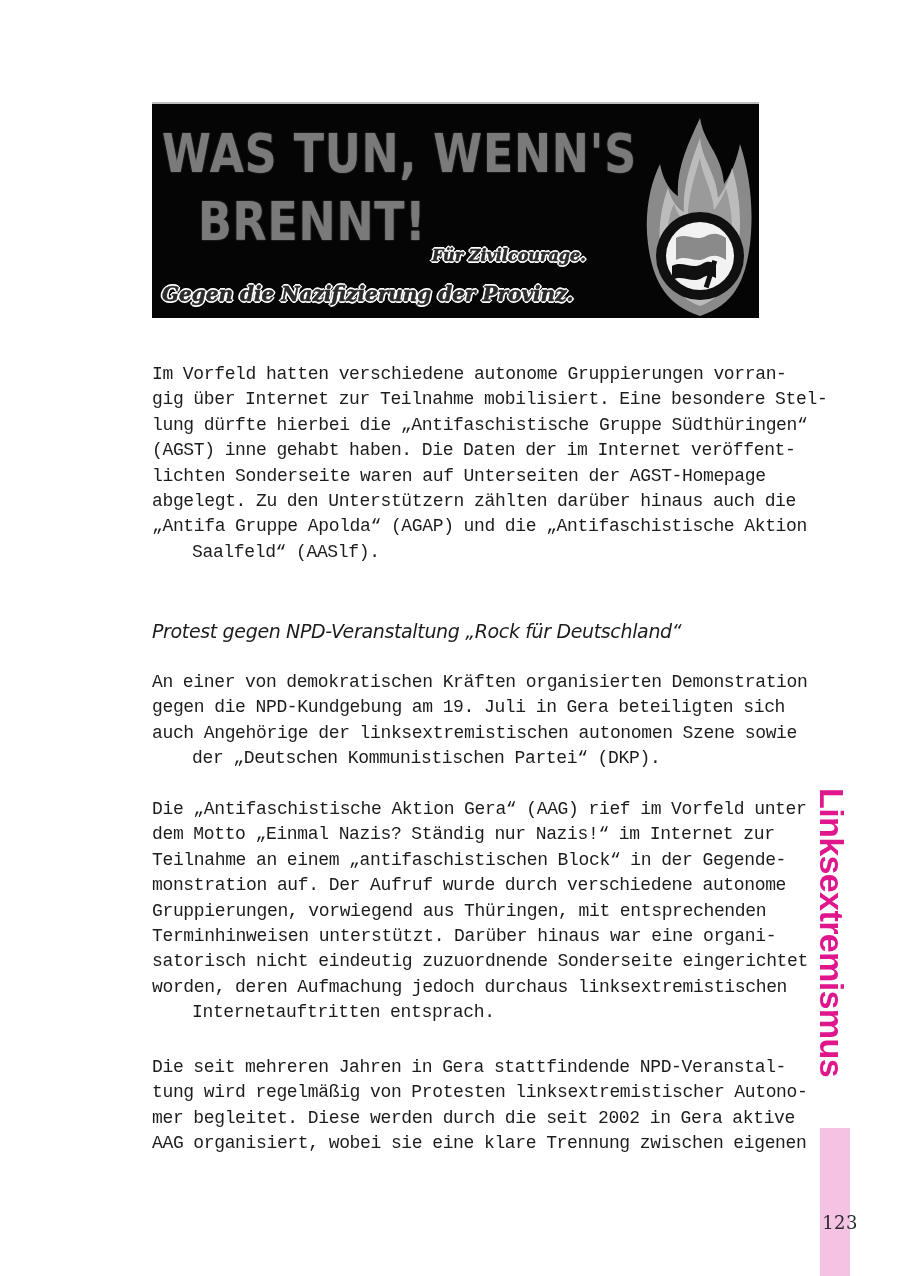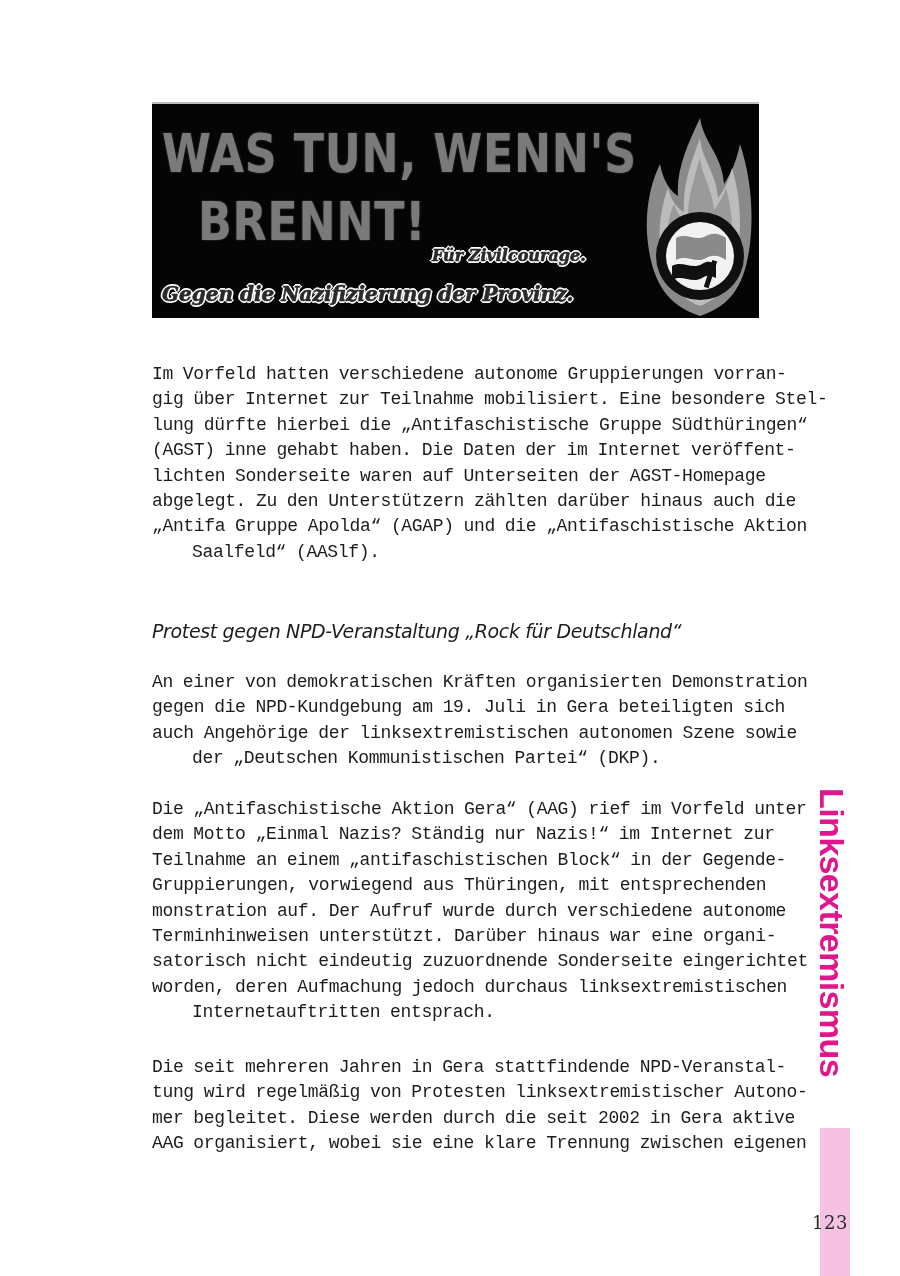--- a/index.html
+++ b/index.html
@@ -142,21 +142,21 @@
     .side-bar {
       position: absolute;
       left: 820px; top: 1128px;
       width: 30px; height: 148px;
       background: #f5c2e4;
     }
     .page-number {
       position: absolute;
       left: 812px; top: 1212px;
       width: 46px;
-      text-align: left;
+      text-align: right;
       font-family: "DejaVu Serif", serif;
       font-size: 18px;
       line-height: 22px;
       color: #2a2a2a;
       letter-spacing: 0.5px;
     }
   </style>
 </head>
 <body>
 
@@ -200,22 +200,22 @@
     <span class="line">An einer von demokratischen Kräften organisierten Demonstration</span>
     <span class="line">gegen die NPD-Kundgebung am 19. Juli in Gera beteiligten sich</span>
     <span class="line">auch Angehörige der linksextremistischen autonomen Szene sowie</span>
     <span class="line last">der „Deutschen Kommunistischen Partei“ (DKP).</span>
   </div>
 
   <div class="text p3">
     <span class="line">Die „Antifaschistische Aktion Gera“ (AAG) rief im Vorfeld unter</span>
     <span class="line">dem Motto „Einmal Nazis? Ständig nur Nazis!“ im Internet zur</span>
     <span class="line">Teilnahme an einem „antifaschistischen Block“ in der Gegende-</span>
+    <span class="line">monstration auf. Der Aufruf wurde durch verschiedene autonome</span>
     <span class="line">Gruppierungen, vorwiegend aus Thüringen, mit entsprechenden</span>
-    <span class="line">monstration auf. Der Aufruf wurde durch verschiedene autonome</span>
     <span class="line">Terminhinweisen unterstützt. Darüber hinaus war eine organi-</span>
     <span class="line">satorisch nicht eindeutig zuzuordnende Sonderseite eingerichtet</span>
     <span class="line">worden, deren Aufmachung jedoch durchaus linksextremistischen</span>
     <span class="line last">Internetauftritten entsprach.</span>
   </div>
 
   <div class="text p4">
     <span class="line">Die seit mehreren Jahren in Gera stattfindende NPD-Veranstal-</span>
     <span class="line">tung wird regelmäßig von Protesten linksextremistischer Autono-</span>
     <span class="line">mer begleitet. Diese werden durch die seit 2002 in Gera aktive</span>

